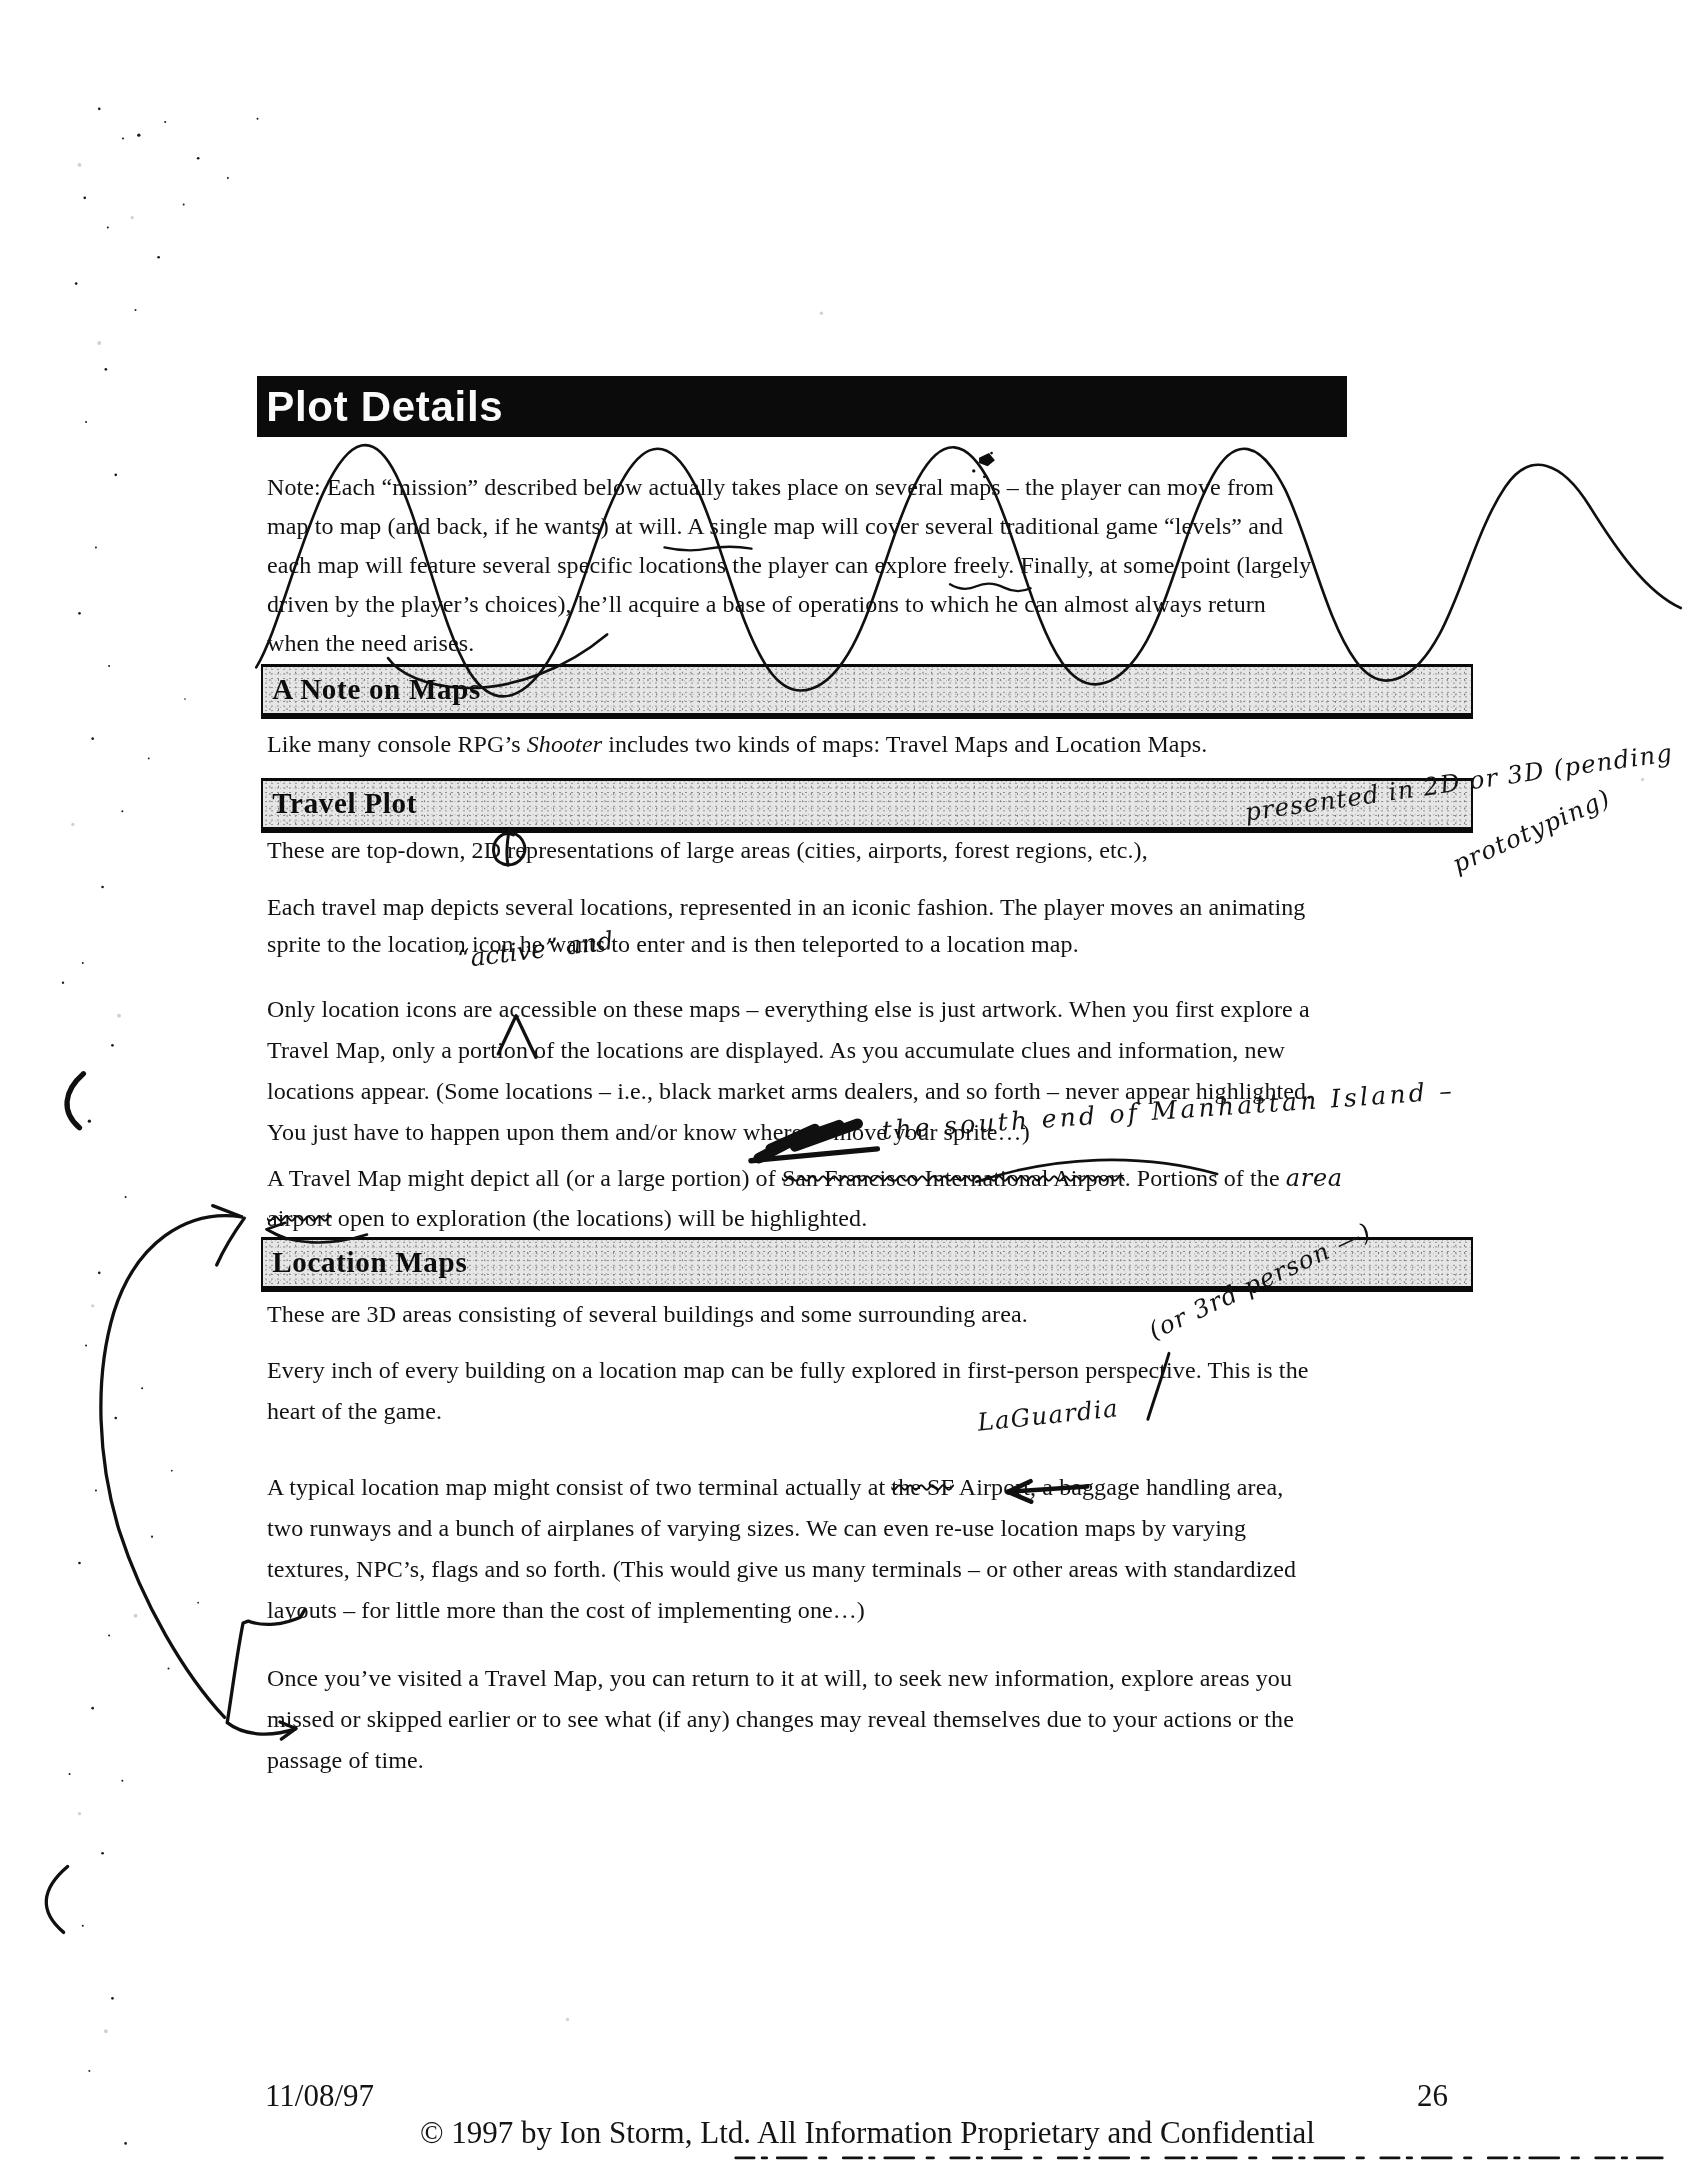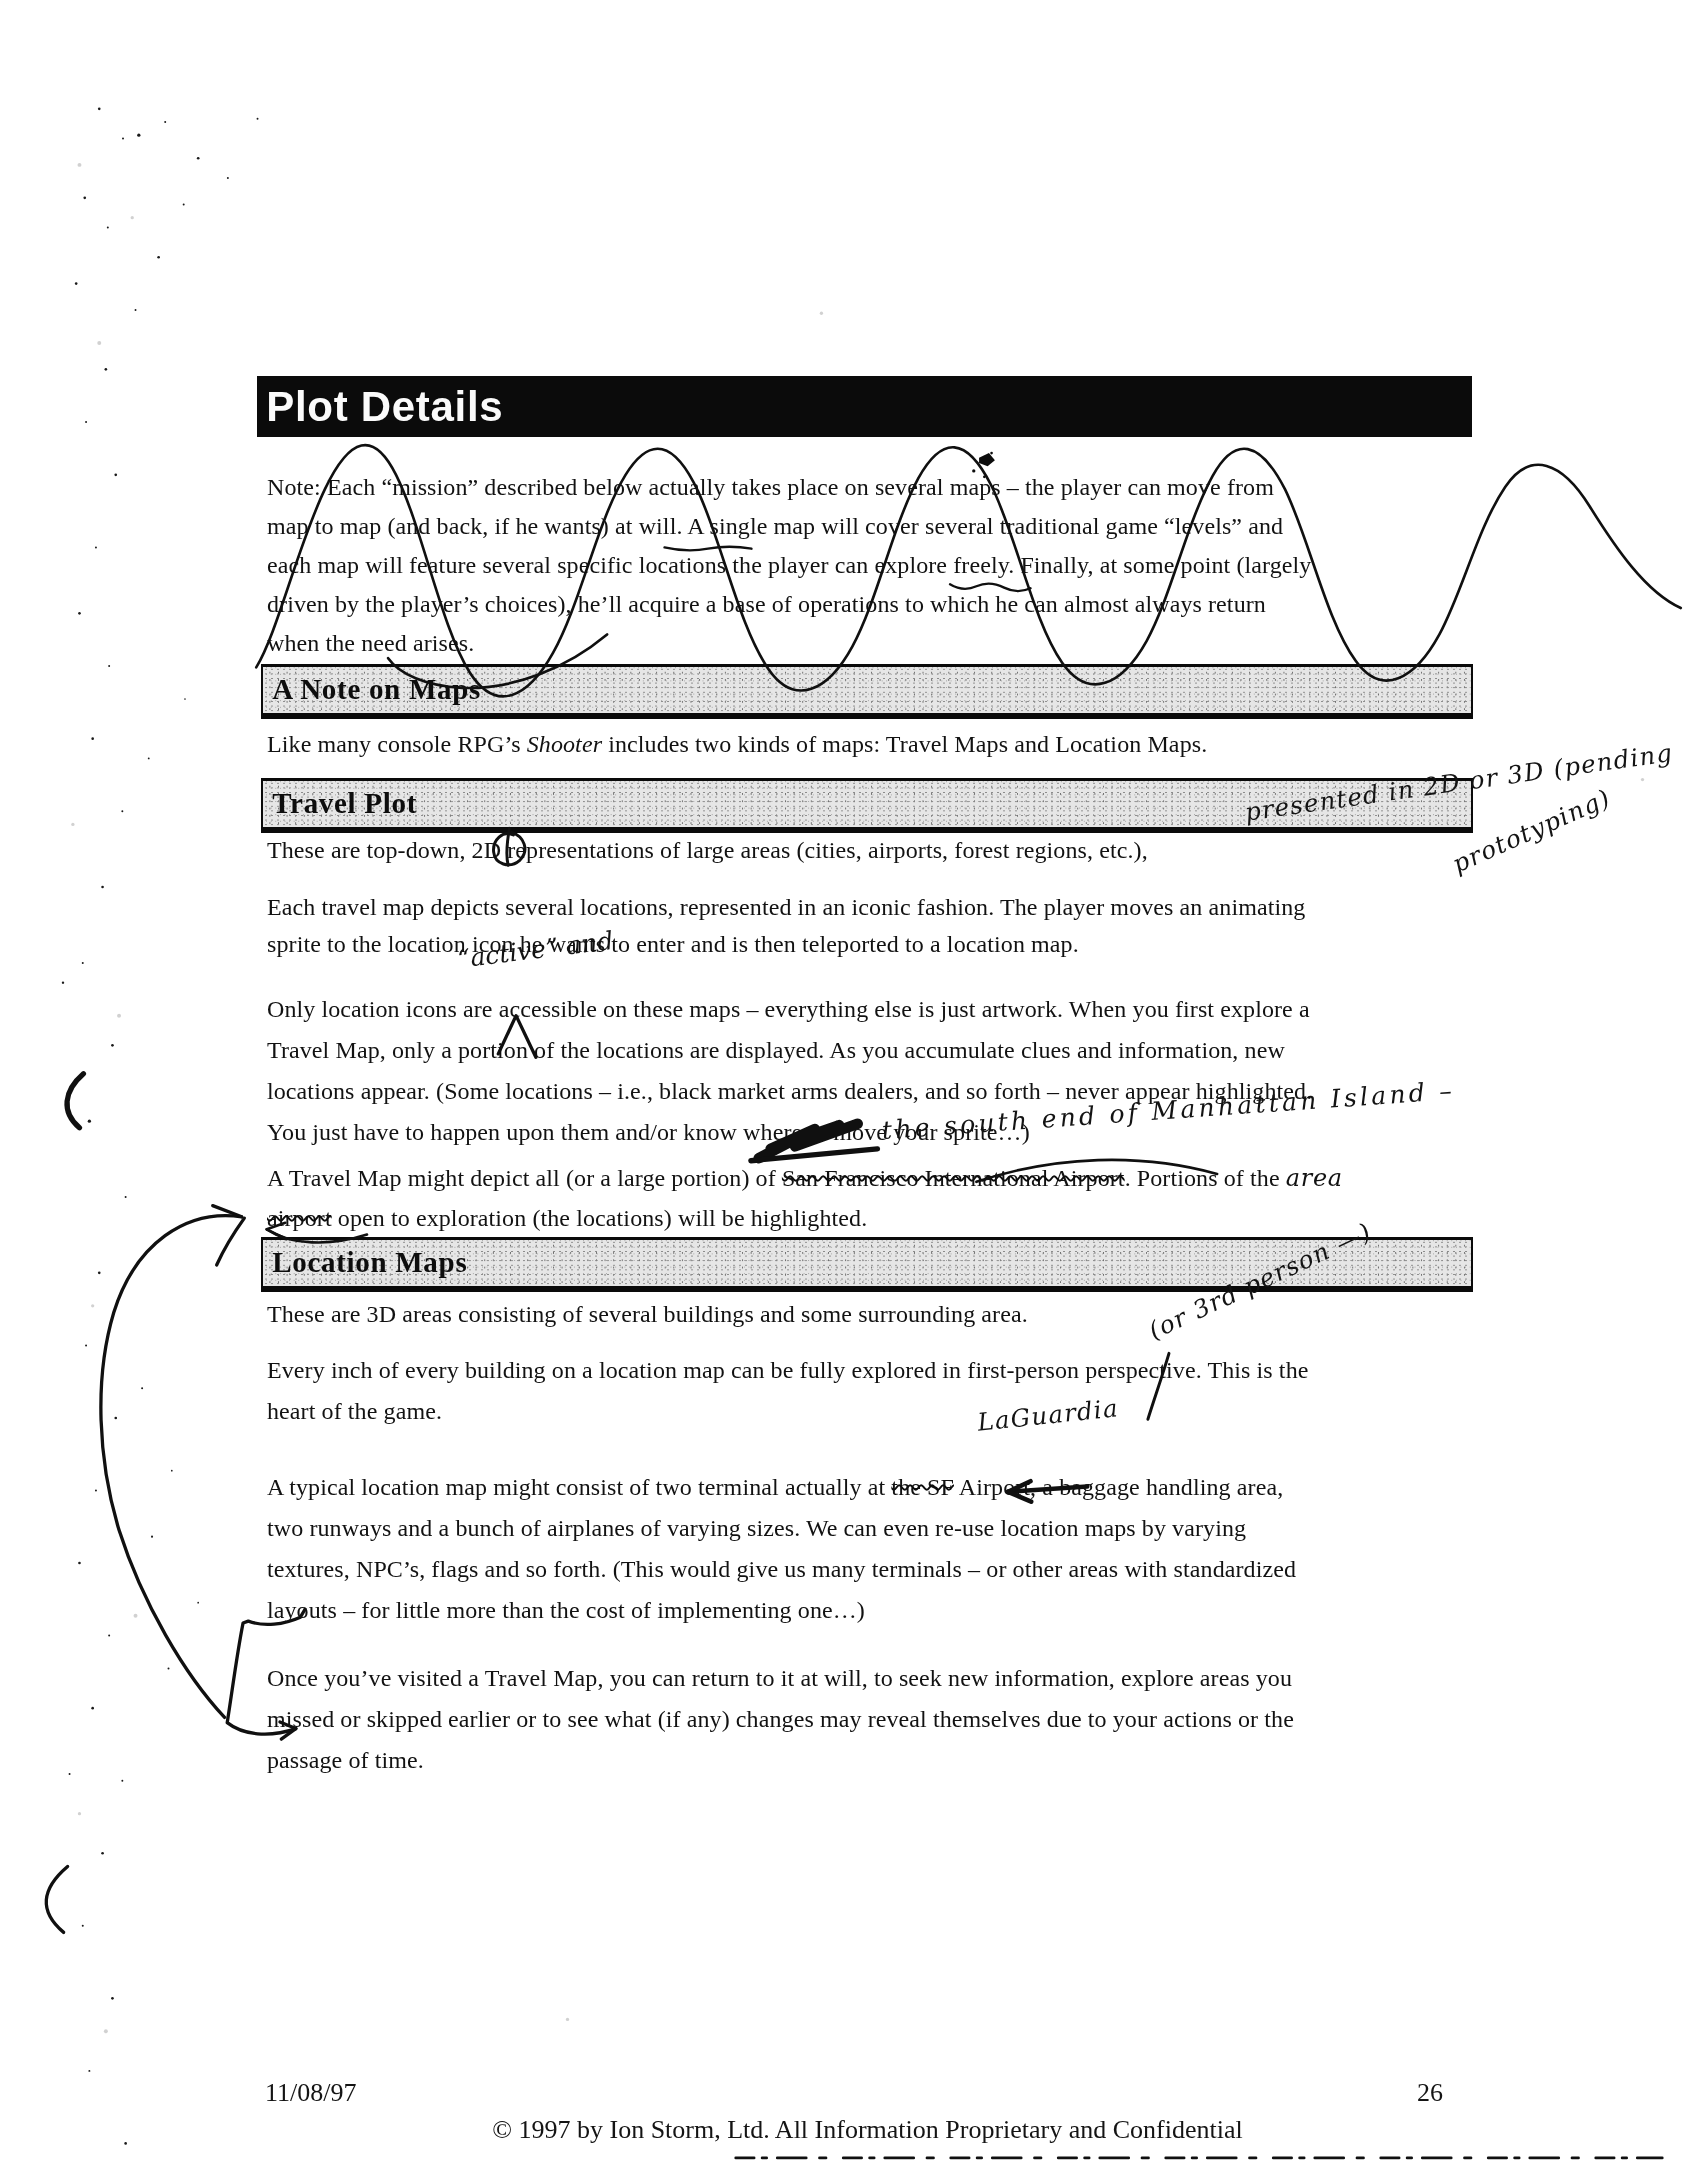--- a/index.html
+++ b/index.html
@@ -2,21 +2,21 @@
 <html style="font-size:10.6px"><head>
 <meta charset="utf-8">
 <style>
   html,body { margin:0; padding:0; background:#ffffff; }
   #page {
     position:relative; width:1691px; height:2183px;
     background:#ffffff; overflow:hidden;
     font-family:"Liberation Serif", serif; color:#111;
   }
   .title-bar {
-    position:absolute; left:257px; top:376px; width:1215px; height:61px;
+    position:absolute; left:257px; top:376px; width:1090px; height:61px;
     background:#0b0b0b; color:#fbfbfb; box-sizing:border-box;
     font:bold 42px/61px "Liberation Sans", sans-serif;
     padding-left:9.2px; letter-spacing:0.7px;
   }
   .section-bar {
     position:absolute; left:261px; width:1212px; height:55px; box-sizing:border-box;
     border-top:3.3px solid #0a0a0a; border-bottom:6.6px solid #0a0a0a;
     border-left:2px solid #0a0a0a; border-right:2.6px solid #0a0a0a;
     background-color:#e6e6e6;
     background-image:
@@ -38,21 +38,21 @@
     text-decoration-style: wavy;
     text-decoration-thickness: 2px;
     text-decoration-color:#0c0c0c;
   }
   .seg-it { font-style:italic; }
   .seg-hw { font-family:"DejaVu Serif", serif; font-style:italic; letter-spacing:0.7px; }
   .hw {
     position:absolute; font-family:"DejaVu Serif", serif; font-style:italic;
     color:#131313; transform-origin:left top; white-space:pre;
   }
-  .footer-text { position:absolute; font-size:26px; color:#141414; }
+  .footer-text { position:absolute; font-size:31px; color:#141414; }
   #pen-overlay { position:absolute; left:0; top:0; pointer-events:none; }
 </style>
 </head>
 <body>
 
 <div id="page">
 
   <div class="title-bar">Plot Details</div>
 
   <div class="para" style="top:468px; line-height:39px;">Note: Each “mission” described below actually takes place on several maps – the player can move from

